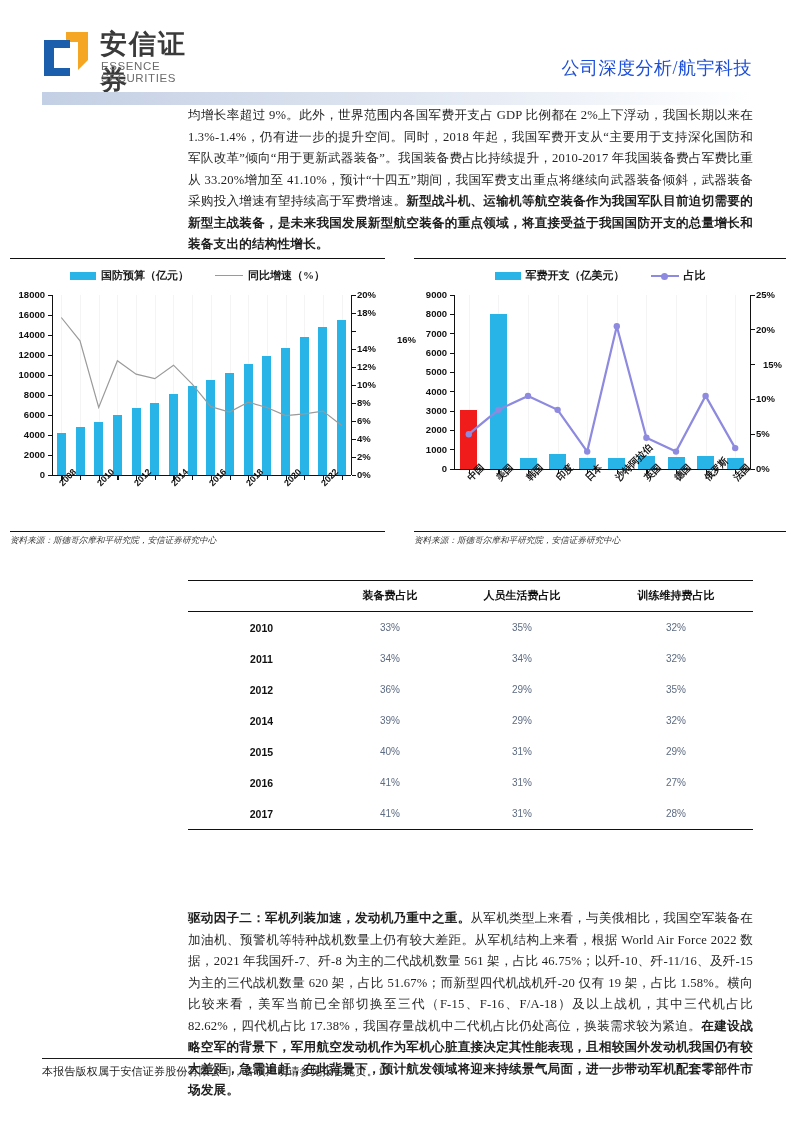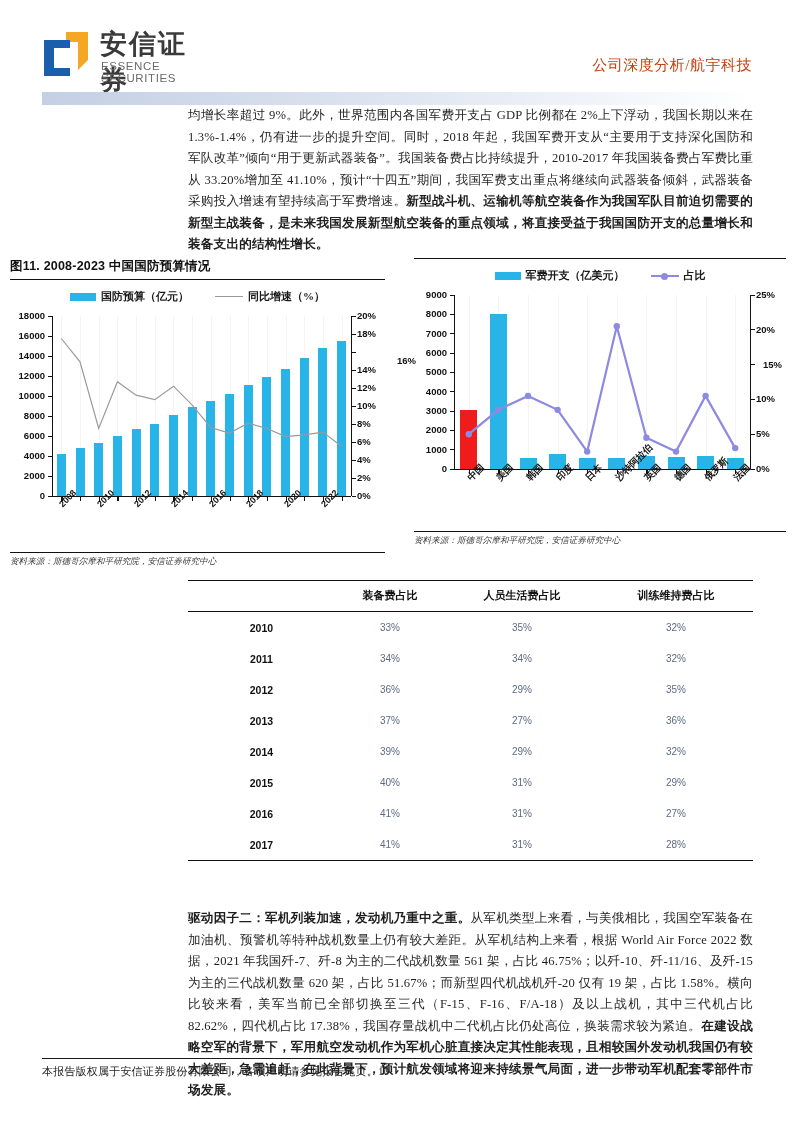--- a/index.html
+++ b/index.html
@@ -11,21 +11,21 @@
   .page{position:relative;width:794px;height:1123px;}
 
   
   .header{position:absolute;left:0;top:0;width:794px;height:96px;}
   .logo{position:absolute;left:40px;top:28px;width:170px;height:52px;}
   .logo-mark{position:absolute;left:0;top:2px;width:52px;height:48px;}
   .logo-cn{position:absolute;left:60px;top:-2px;font-family:"Liberation Sans",sans-serif;
      font-size:27px;font-weight:bold;letter-spacing:2px;color:#3a3a3a;}
   .logo-en{position:absolute;left:61px;top:32px;font-family:"Liberation Sans",sans-serif;
      font-size:11.5px;letter-spacing:.6px;color:#6b6b6b;}
-  .header-right{position:absolute;right:42px;top:56px;font-size:15px;color:#c2410c;
+  .header-right{position:absolute;right:42px;top:56px;font-size:18px;color:#1d4ed8;
      font-family:"Liberation Serif",serif;letter-spacing:.5px;}
   .header-band{position:absolute;left:42px;top:92px;width:710px;height:13px;
      background:linear-gradient(to right,#c3cfe4 0%,#dce3ef 45%,#f2f5fa 80%,#ffffff 100%);}
 
   
   .para{position:absolute;font-size:12.6px;line-height:21.5px;color:#1f1f1f;
      text-align:justify;letter-spacing:.2px;}
   .para b{font-weight:bold;}
   #para-top{left:188px;top:105px;width:565px;}
   #para-bottom{left:188px;top:908px;width:565px;}
@@ -94,21 +94,20 @@
       <div class="logo-cn">安信证券</div>
       <div class="logo-en">ESSENCE SECURITIES</div>
     </div>
     <div class="header-right">公司深度分析/航宇科技</div>
     <div class="header-band"></div>
   </div>
 
   <div class="para" id="para-top"><span>均增长率超过 9%。此外，世界范围内各国军费开支占 GDP 比例都在 2%上下浮动，我国长期以来在 1.3%-1.4%，仍有进一步的提升空间。同时，2018 年起，我国军费开支从“主要用于支持深化国防和军队改革”倾向“用于更新武器装备”。我国装备费占比持续提升，2010-2017 年我国装备费占军费比重从 33.20%增加至 41.10%，预计“十四五”期间，我国军费支出重点将继续向武器装备倾斜，武器装备采购投入增速有望持续高于军费增速。</span><b>新型战斗机、运输机等航空装备作为我国军队目前迫切需要的新型主战装备，是未来我国发展新型航空装备的重点领域，将直接受益于我国国防开支的总量增长和装备支出的结构性增长。</b></div>
 
   <div class="fig" id="fig11" style="left:10px;top:258px;width:375px;">
-    <div class="fig-title">图11. 2008-2023 中国国防预算情况</div>
     <div class="fig-rule"></div>
     <div class="fig-legend">
       <span class="lg">
         <i class="lg-bar"></i>
         <span>国防预算（亿元）</span>
       </span>
       <span class="lg">
         <i class="lg-line"></i>
         <span>同比增速（%）</span>
       </span>
@@ -356,26 +355,20 @@
             <td>34%</td>
             <td>32%</td>
           </tr>
           <tr>
             <td class="yr">2012</td>
             <td>36%</td>
             <td>29%</td>
             <td>35%</td>
           </tr>
           <tr>
-            <td class="yr">2013</td>
-            <td>37%</td>
-            <td>27%</td>
-            <td>36%</td>
-          </tr>
-          <tr>
             <td class="yr">2014</td>
             <td>39%</td>
             <td>29%</td>
             <td>32%</td>
           </tr>
           <tr>
             <td class="yr">2015</td>
             <td>40%</td>
             <td>31%</td>
             <td>29%</td>

